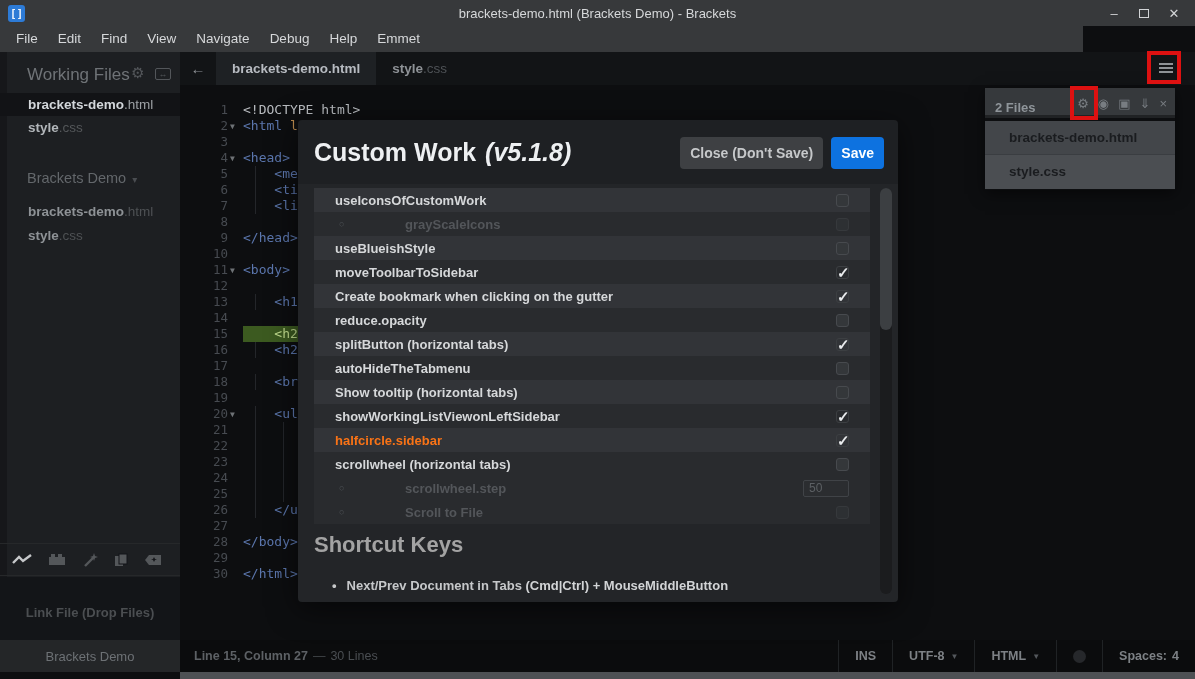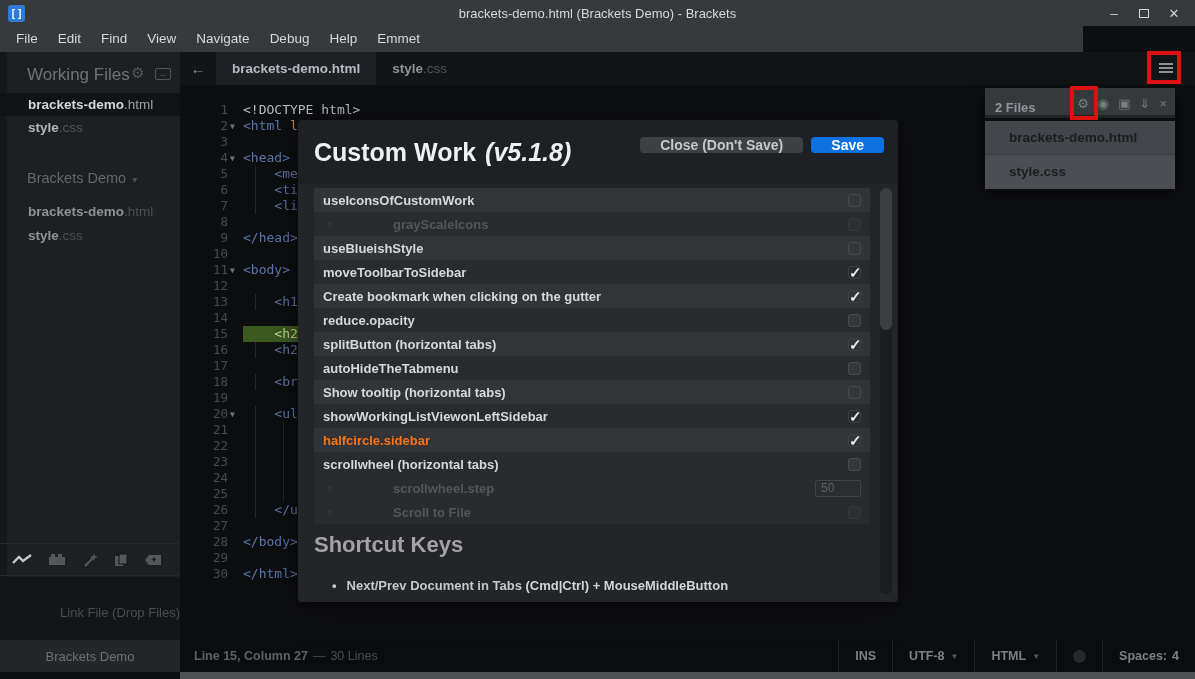--- a/index.html
+++ b/index.html
@@ -40,21 +40,21 @@
   .proj-caret { color:#4a4d51; font-size:10px; margin-left:6px; }
   .proj-list { position:absolute; left:0; top:148px; width:180px; }
   .proj-row { height:24px; line-height:24px; padding-left:28px; font-size:13.5px; }
   .proj-row .fname { color:#8e9296; font-weight:bold; }
   .proj-row .fext { color:#4e5154; }
 
   .side-tools { position:absolute; left:0; top:491px; width:180px; height:33px; border-top:1px solid #26282a; border-bottom:1px solid #26282a;
                 display:flex; align-items:center; padding-left:12px; gap:16px; }
   .side-tools svg { display:block; }
   .side-bottom { position:absolute; left:0; top:525px; width:180px; height:63px; background:#131518; }
-  .link-file { position:absolute; left:0; top:28px; width:180px; text-align:right; color:#4b4e51; font-size:13px; }
+  .link-file { position:absolute; left:0; top:28px; width:180px; text-align:center; color:#4b4e51; font-size:13px;font-weight:bold; }
 
   
   .tabbar { position:absolute; left:180px; top:52px; width:1015px; height:33px; background:#121416; display:flex; align-items:stretch; }
   .tab-back { width:36px; display:flex; align-items:center; justify-content:center; color:#8e9296; font-size:15px; }
   .tab { padding:0 16px; display:flex; align-items:center; font-size:13.5px; }
   .tab.active { background:#1e2124; }
   .tab.active .fname { color:#b7bbc1; font-weight:bold; }
   .tab.active .fext { color:#b7bbc1; font-weight:bold; }
   .tab .fname { color:#8e9296; font-weight:bold; }
   .tab .fext { color:#4e5256; }
@@ -76,26 +76,26 @@
   .t-tag-hl { color:#c2dd8e; }
   .hl-line { background:#3c5a20; padding-right:14px; }
 
   
   .dialog { position:absolute; left:298px; top:120px; width:600px; height:482px; border-radius:4px; overflow:hidden;
             box-shadow:0 6px 30px rgba(0,0,0,.55); z-index:10; }
   .dlg-header { position:absolute; left:0; top:0; width:600px; height:64px; background:#1e2023; display:flex; align-items:center; }
   .dlg-title { margin-left:16px; color:#eef0f2; font-size:25px; font-weight:bold; }
   .dlg-version { font-style:italic; font-weight:600; margin-left:9px; }
   .dlg-buttons { position:absolute; right:14px; top:17px; display:flex; gap:8px; }
-  .btn { height:16px; border-radius:4px; display:flex; align-items:center; padding:0 20px; font-size:14px; font-weight:bold; }
+  .btn { height:32px; border-radius:4px; display:flex; align-items:center; padding:0 10px; font-size:14px; font-weight:bold; }
   .btn-close { background:#3e4043; color:#c6c8ca; }
   .btn-save { background:#0d72e0; color:#ffffff; }
   .dlg-body { position:absolute; left:0; top:64px; width:600px; height:418px; background:#232528; }
   .settings { position:absolute; left:16px; top:4px; width:556px; }
-  .srow { height:24px; display:flex; align-items:center; padding:0 9px; }
+  .srow { height:24px; display:flex; align-items:center; padding:0 21px; }
   .srow.light { background:#323438; }
   .srow.dark { background:#292b2e;gap:40px; }
   .srow .slabel { font-size:13px; font-weight:600; color:#d6d8da; flex:1; }
   .srow.dim .slabel { color:#53565a; }
   .srow .slabel.green { color:#f97316; }
   .sub-dot { width:20px; color:#4e5256; font-size:9px; padding-left:4px; }
   .srow.sub .slabel { padding-left:10px; }
   .cb { width:13px; height:13px; border-radius:3px; background:#34373a; border:1px solid #474a4e; position:relative; }
   .cb.dim { opacity:.45; }
   .cb.checked { background:transparent; border-color:#3c3f42; }

